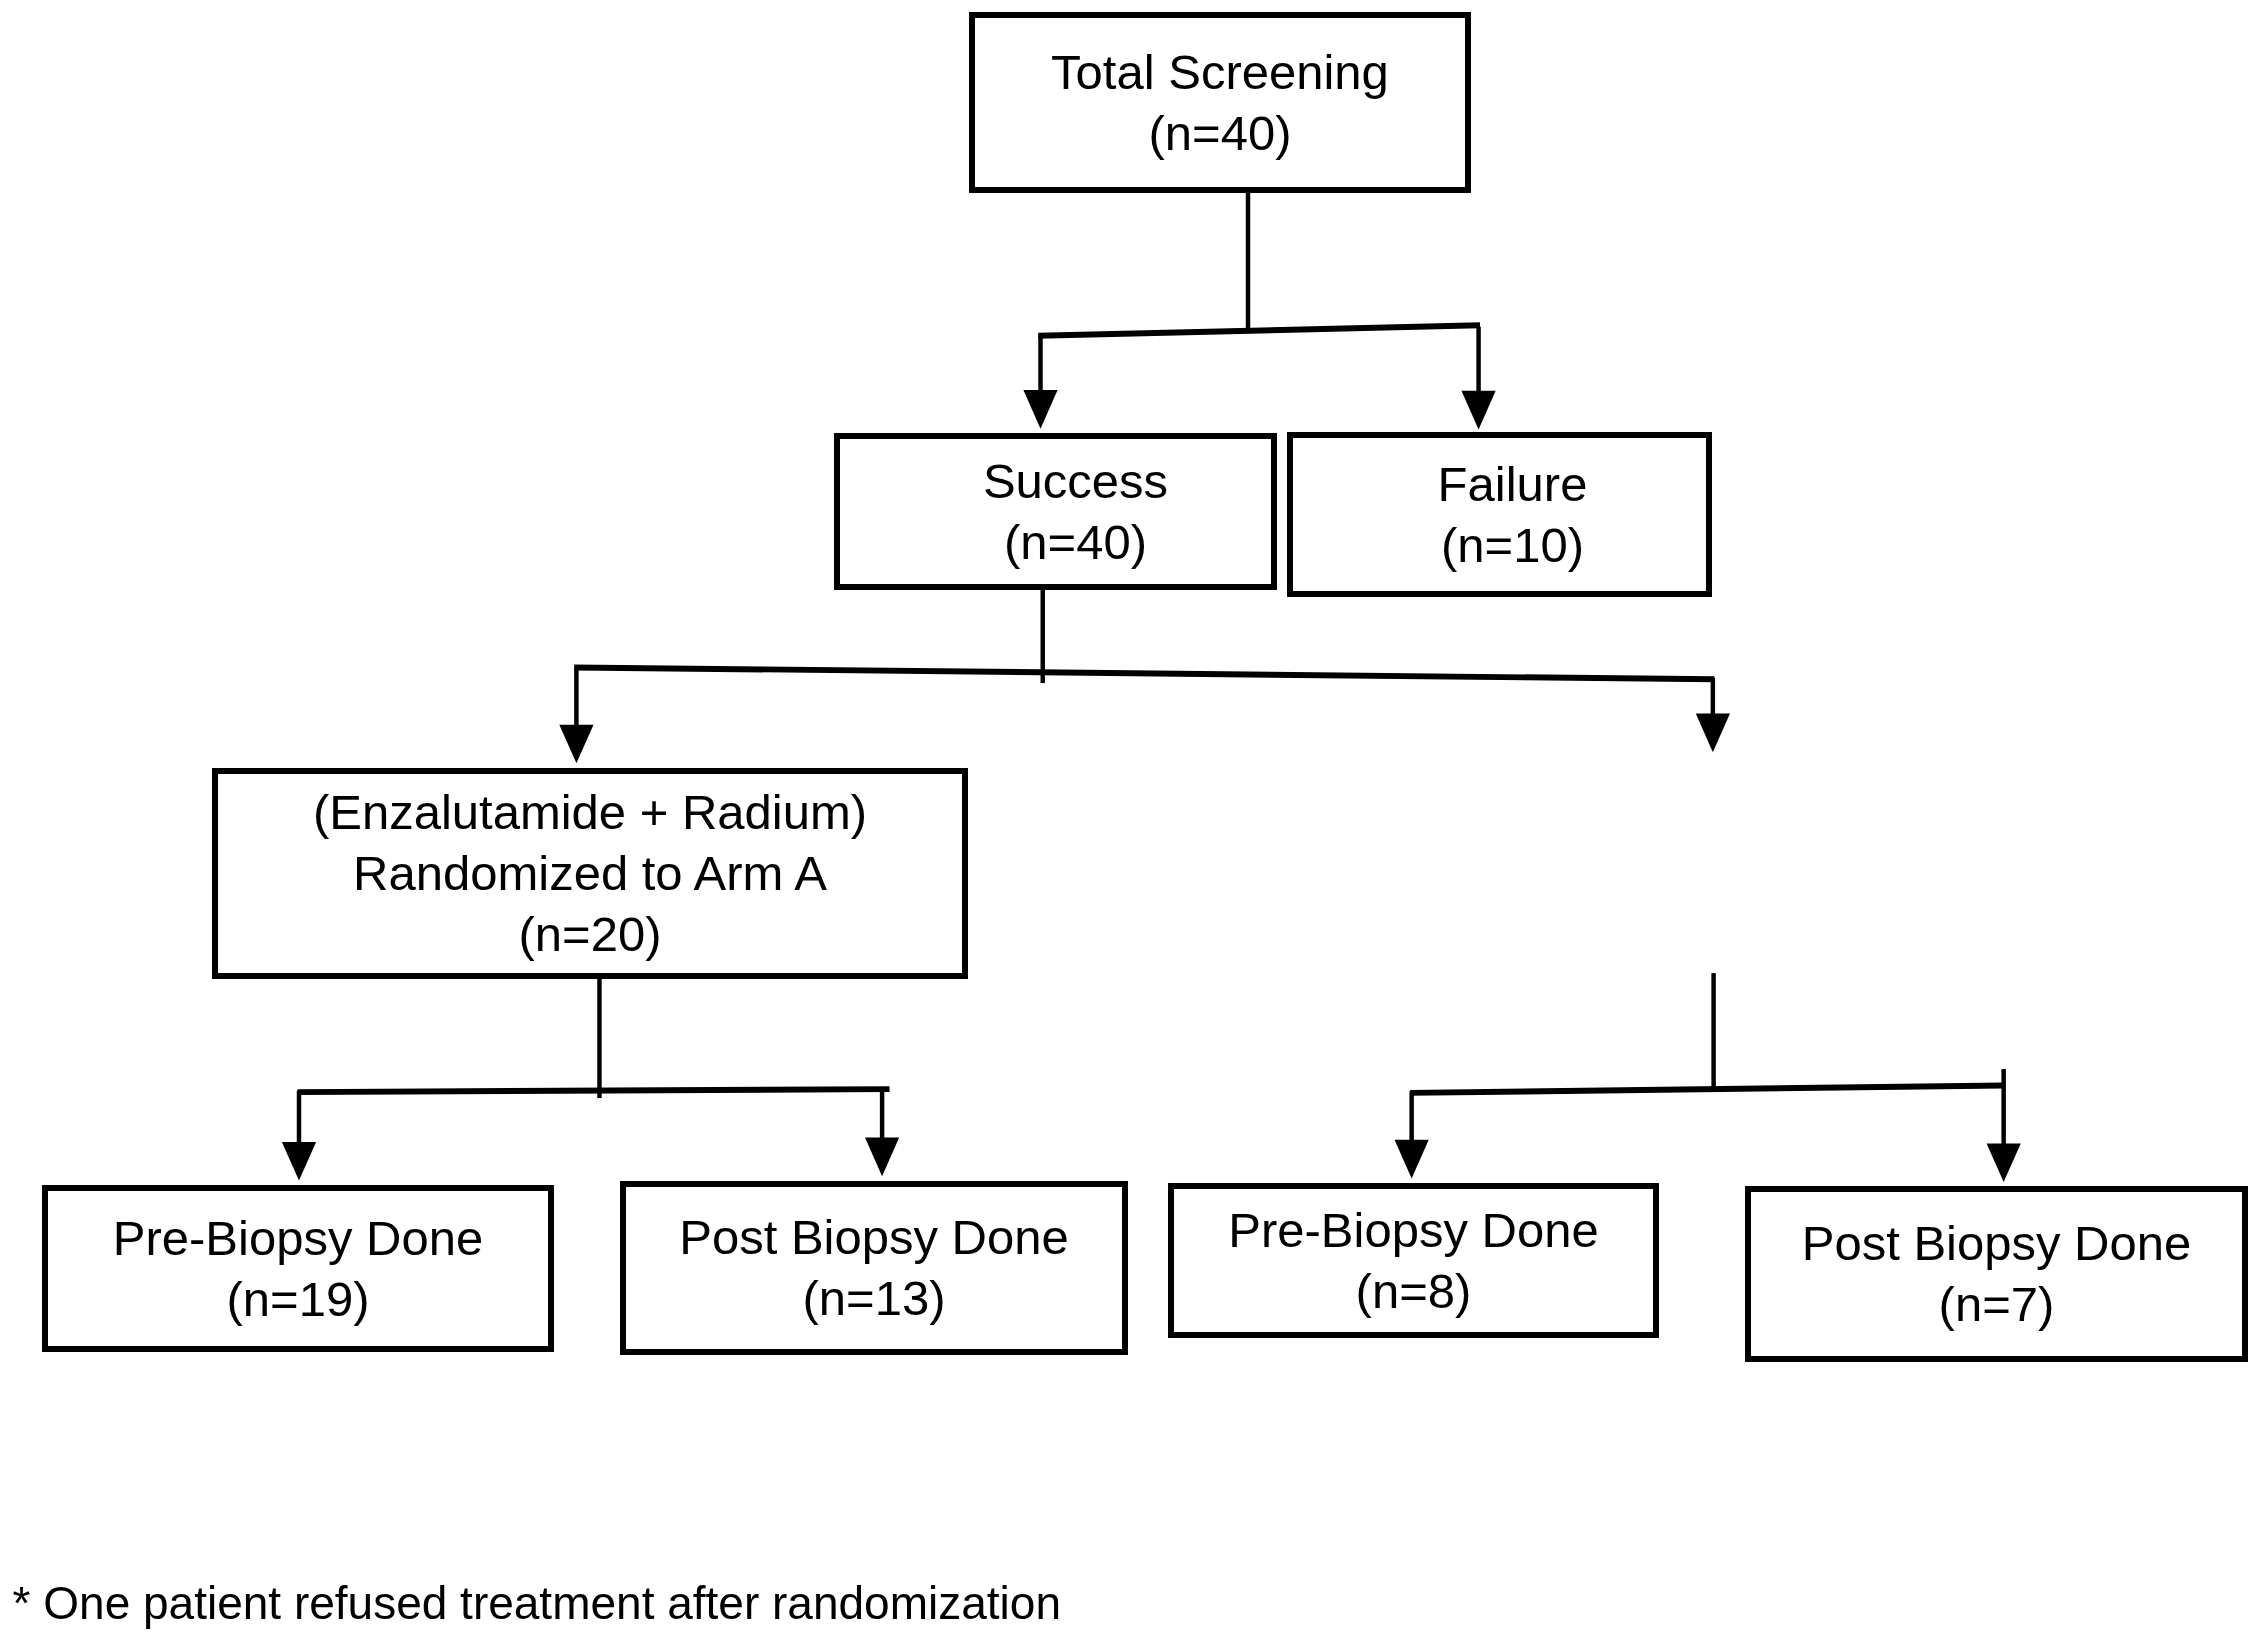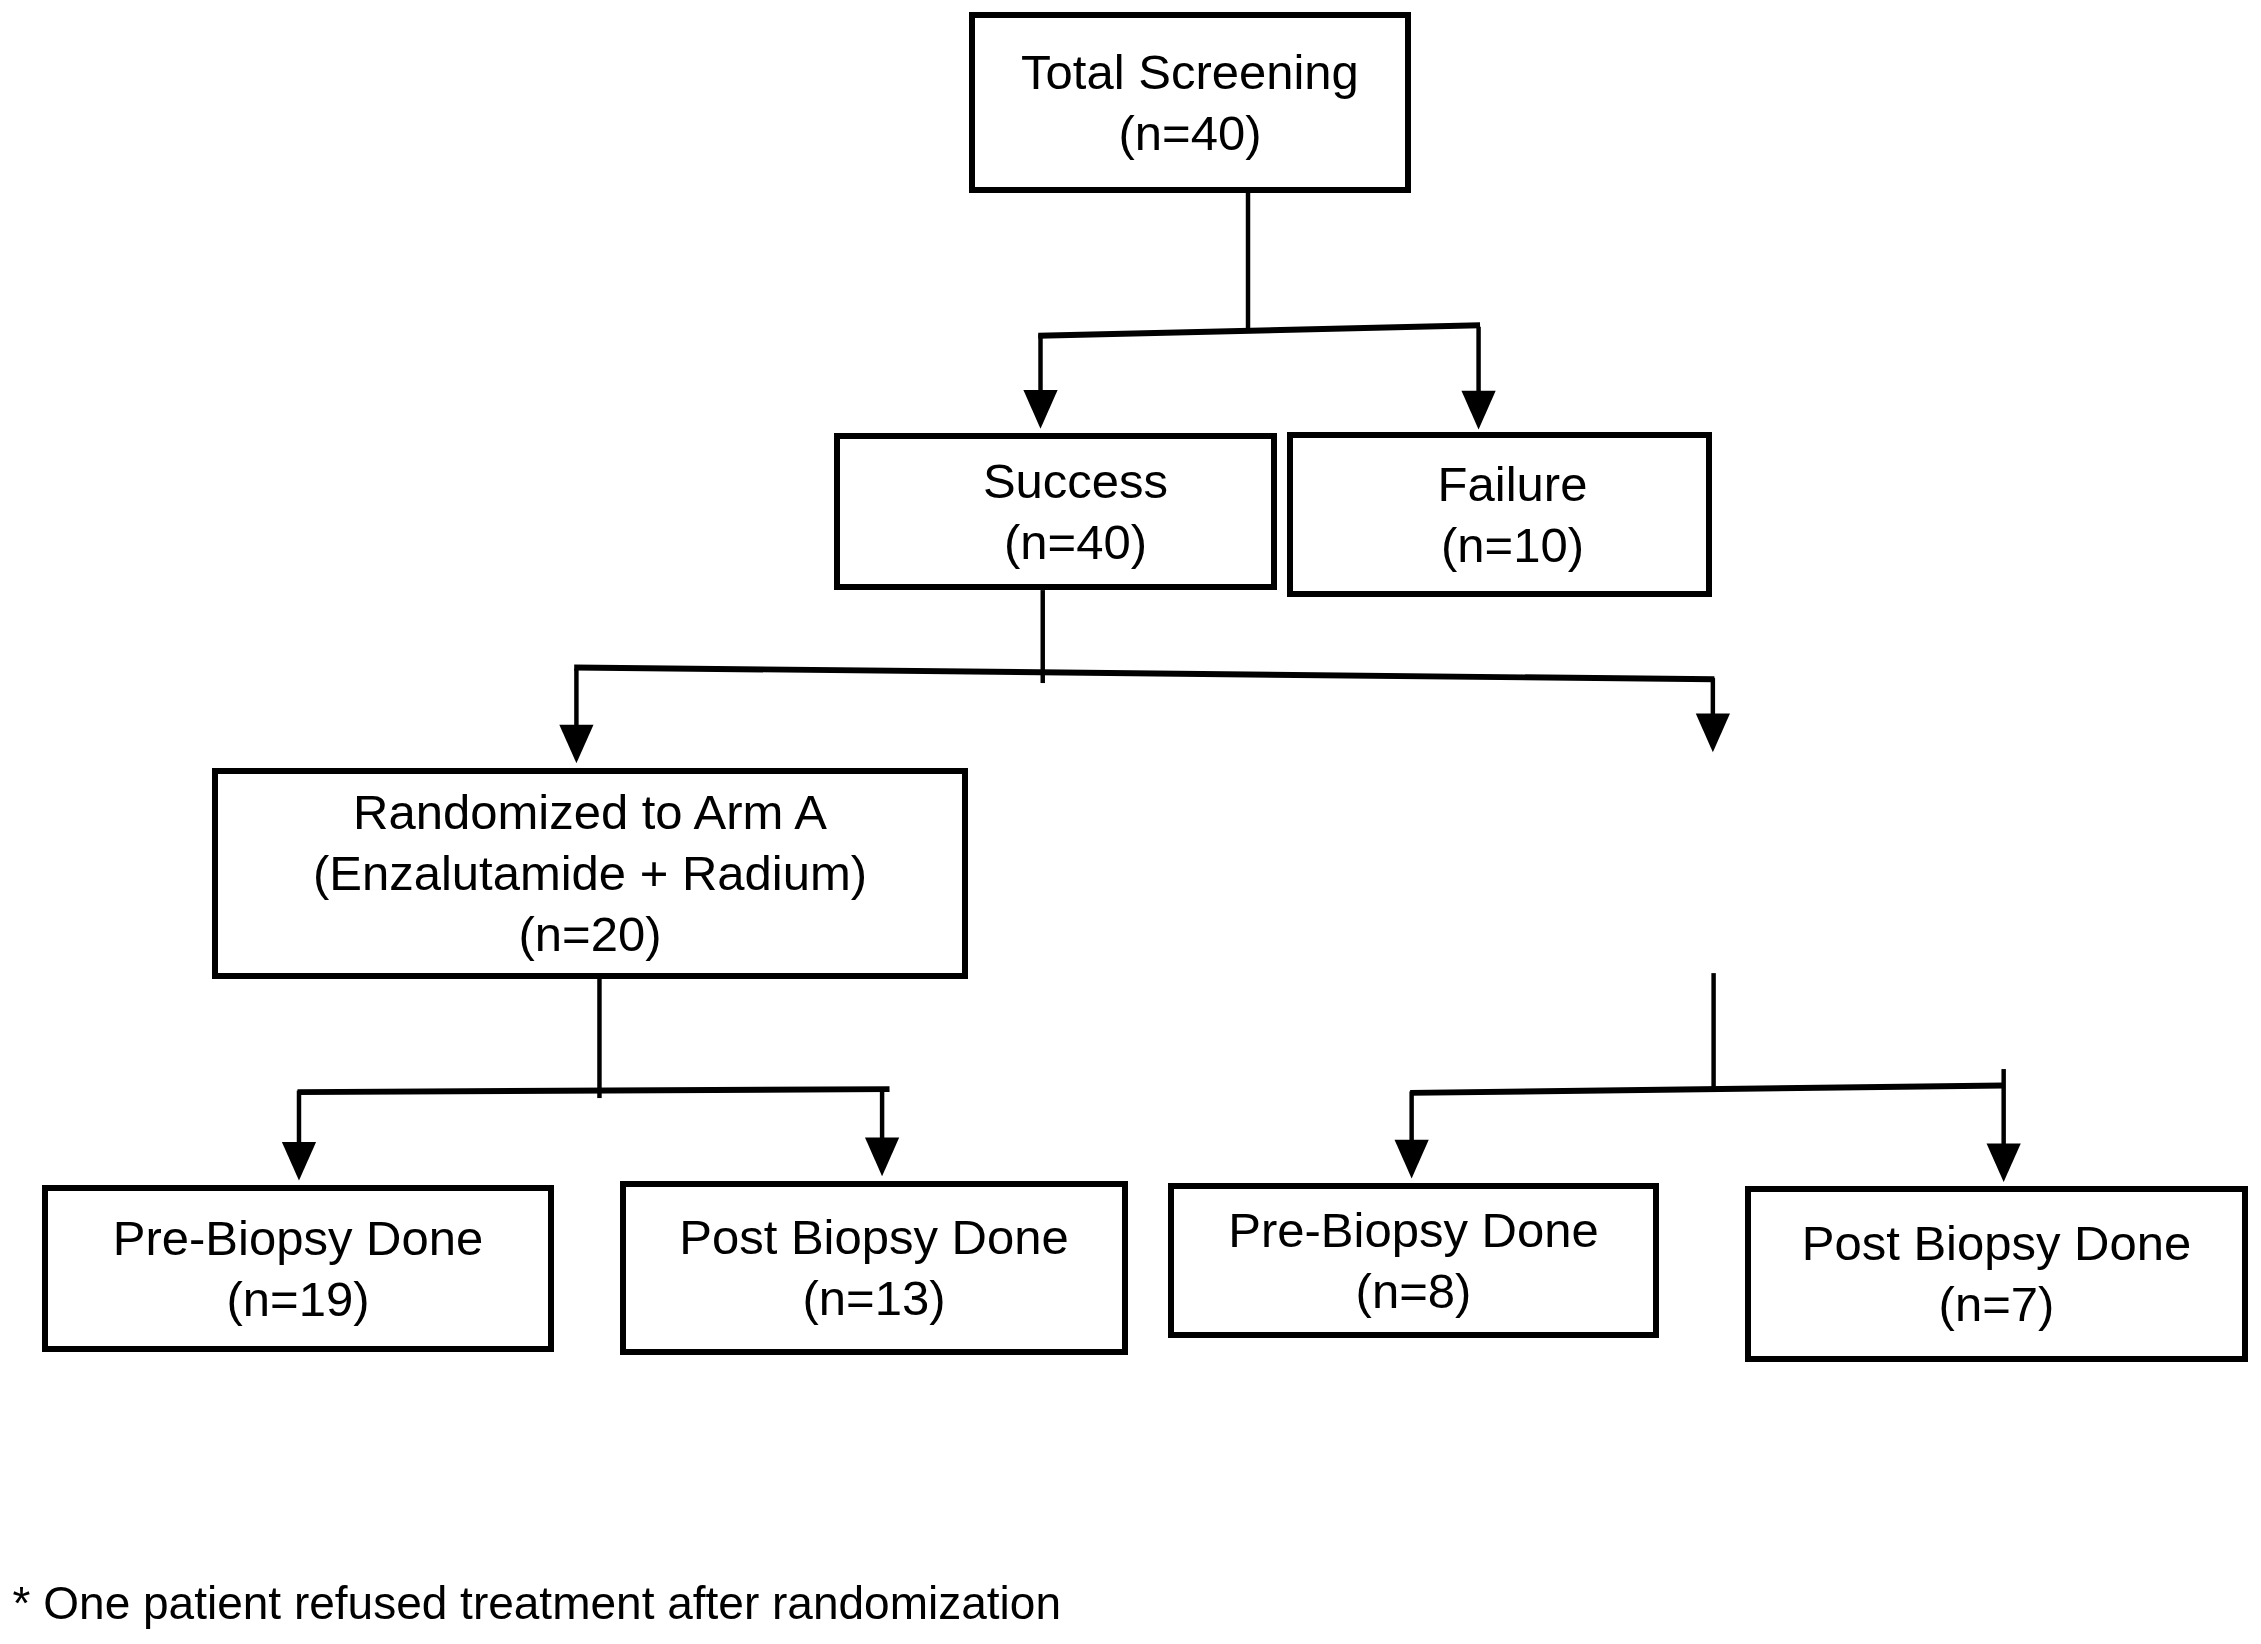--- a/index.html
+++ b/index.html
@@ -31,21 +31,21 @@
     background:var(--bg);
     display:flex;
     flex-direction:column;
     align-items:center;
     justify-content:center;
     text-align:center;
     font-size:49px;
     line-height:61px;
     white-space:nowrap;
   }
-  .node-total   {left:969px; top:12px;   width:442px;  height:181px;align-items:center;}
+  .node-total   {left:969px; top:12px;   width:502px;  height:181px;align-items:center;}
   .node-success {left:834px; top:433px;  width:443px;  height:157px;padding-left:40px;}
   .node-failure {left:1287px; top:432px;  width:425px;  height:165px;padding-left:26px;}
   .node-arm-a   {left:212px;  top:768px; width:756px; height:211px;}
   .node-arm-b   {left:1296px; top:756px; width:881px; height:216px;}
   .node-pre-a   {left:42px;   top:1185px; width:512px;  height:167px;}
   .node-post-a  {left:620px;  top:1181px; width:508px;  height:174px;}
   .node-pre-b   {left:1168px; top:1183px; width:491px;  height:155px;}
   .node-post-b  {left:1745px; top:1186px; width:503px;  height:176px;}
   .footnote{
     position:absolute;
@@ -108,22 +108,22 @@
     <span>Success</span>
     <span>(n=40)</span>
   </div>
 
   <div class="node node-failure">
     <span>Failure</span>
     <span>(n=10)</span>
   </div>
 
   <div class="node node-arm-a">
+    <span>(Enzalutamide + Radium)</span>
     <span>Randomized to Arm A</span>
-    <span>(Enzalutamide + Radium)</span>
     <span>(n=20)</span>
   </div>
 
 
   <div class="node node-pre-a">
     <span>Pre-Biopsy Done</span>
     <span>(n=19)</span>
   </div>
 
   <div class="node node-post-a">

